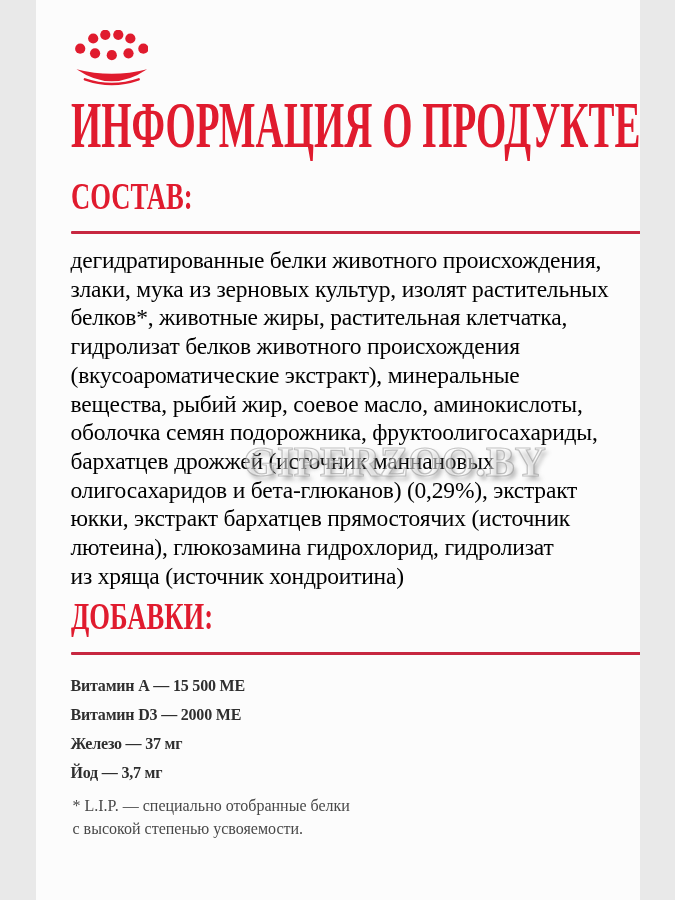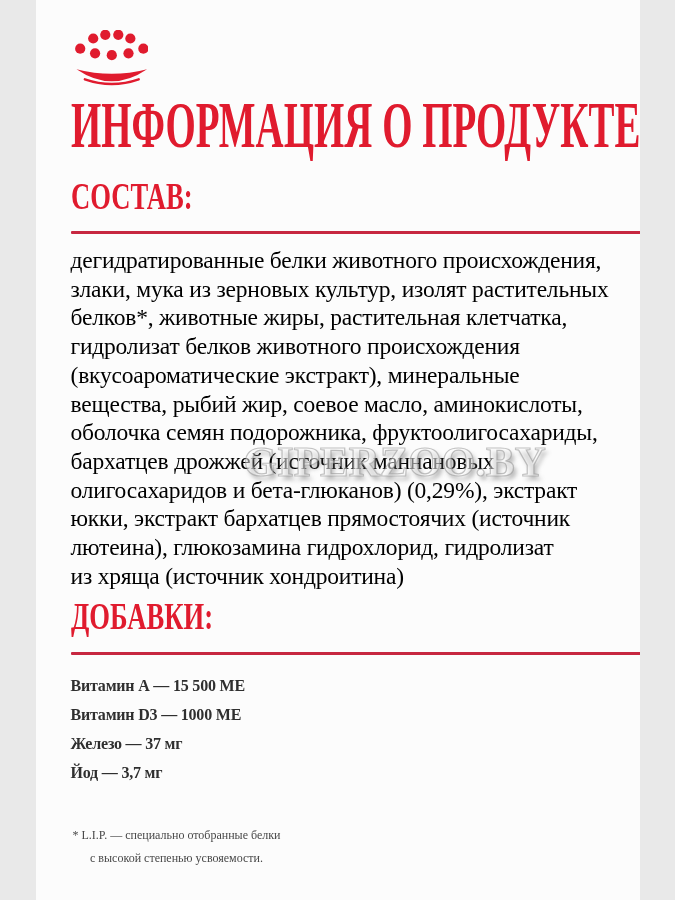--- a/index.html
+++ b/index.html
@@ -41,22 +41,22 @@
   .composition div{white-space:nowrap;}
   .additives-col{
     position:absolute;top:671px;
     font-size:16px;font-weight:bold;line-height:29px;
     color:#2f2f2f;letter-spacing:-0.2px;
   }
   .additives-left{left:35px;}
   .additives-right{left:408px;}
   .additives-col div{white-space:nowrap;}
   .footnote{
-    position:absolute;left:37px;top:824px;
-    font-size:12px;line-height:22.5px;color:#484848;text-align:center;
+    position:absolute;left:37px;top:795px;
+    font-size:16px;line-height:22.5px;color:#484848;
   }
   .footnote div{white-space:nowrap;}
   .watermark{
     position:absolute;left:208px;top:438px;
     font-size:43px;font-weight:bold;line-height:1.1;
     letter-spacing:0px;white-space:nowrap;
     color:rgba(255,255,255,0.45);
     -webkit-text-stroke:1.2px rgba(145,145,145,0.55);
     text-shadow:3px 4px 4px rgba(110,110,110,0.45);
     z-index:5;
@@ -106,21 +106,21 @@
     <div>из хряща (источник хондроитина)</div>
   </div>
 
   <div class="watermark">GIPERZOO.BY</div>
 
   <div class="section-heading heading-additives">ДОБАВКИ:</div>
   <div class="rule rule-2"></div>
 
   <div class="additives-col additives-left">
     <div>Витамин А — 15 500 МЕ</div>
-    <div>Витамин D3 — 1000 МЕ</div>
+    <div>Витамин D3 — 2000 МЕ</div>
     <div>Железо — 37 мг</div>
     <div>Йод — 3,7 мг</div>
   </div>
 
 
   <div class="footnote">
     <div>* L.I.P. — специально отобранные белки</div>
     <div>с высокой степенью усвояемости.</div>
   </div>
 

